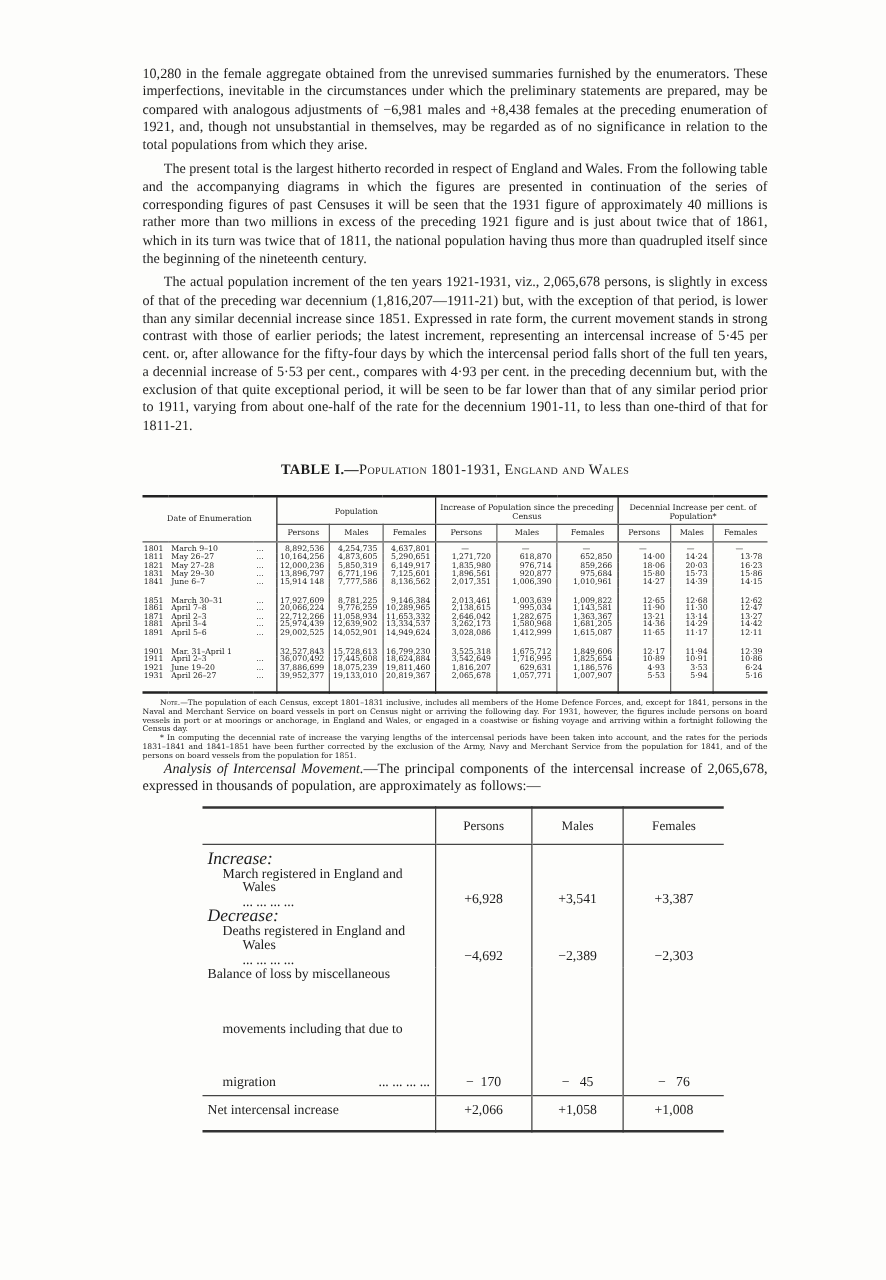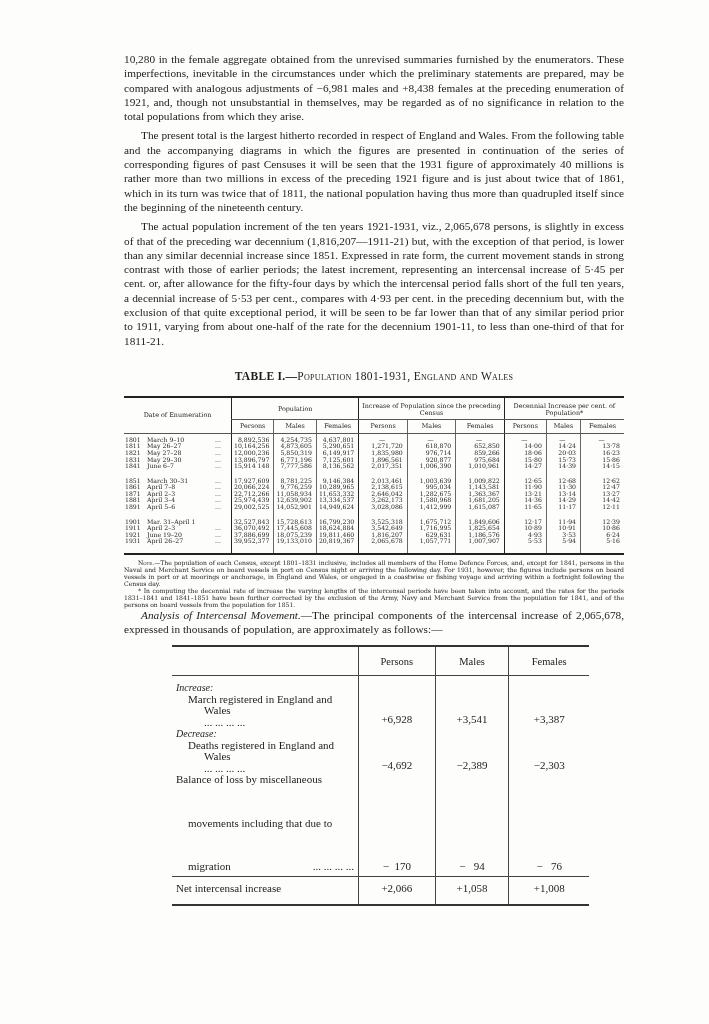--- a/index.html
+++ b/index.html
@@ -1,18 +1,18 @@
 <!DOCTYPE html>
 <html><head>
 <meta charset="utf-8">
 <style>
   html, body { margin: 0; padding: 0; background: #fdfdfb; }
   body { width: 709px; height: 1024px; position: relative; overflow: hidden;
          font-family: "DejaVu Serif", "Liberation Serif", serif; color: #1c1c1c; }
-  .page { position: absolute; left: 124px; top: 52px; width: 500px; }
+  .page { position: absolute; left: 114px; top: 52px; width: 500px; }
   p.para { margin: 0 0 5px 0; font-size: 11.3px; line-height: 14.3px; text-align: justify;
            font-family: "Liberation Serif", serif; }
   p.indent { text-indent: 17px; }
   .table-title { text-align: center; font-family: "Liberation Serif", serif; font-weight: bold;
                  font-size: 11.5px; margin: 22px 0 14px 0; letter-spacing: 0.3px; }
   .table-title .sc { font-variant: small-caps; font-weight: normal; }
   table.t1 { width: 100%; border-collapse: collapse; font-family: "DejaVu Serif", serif;
              font-size: 6.2px; line-height: 6.6px; border-top: 2px solid #222; border-bottom: 2px solid #222; }
   table.t1 th { font-weight: normal; font-size: 6.4px; padding: 3px 2px; border-bottom: 1px solid #555; }
   table.t1 th.grp { border-left: 1.5px solid #222; padding-top: 5px; }
@@ -32,21 +32,21 @@
   .notes p { margin: 0; text-indent: 14px; }
   .notes .note-label { font-variant: small-caps; }
   .analysis { margin-top: 30px; }
   .analysis em { font-style: italic; }
   table.t2 { margin: 8px 0 0 48px; width: 417px; border-collapse: collapse; font-family: "Liberation Serif", serif;
              font-size: 11px; line-height: 11.5px; border-top: 2px solid #333; border-bottom: 2px solid #333; }
   table.t2 th { font-weight: normal; padding: 9px 4px 8px 4px; border-bottom: 1px solid #444; font-size: 10.5px; }
   table.t2 th.c, table.t2 td.c { border-left: 1px solid #444; text-align: center; }
   table.t2 td { padding: 0 4px; vertical-align: bottom; }
   table.t2 td.lbl { width: 178px; text-align: justify; }
-  table.t2 .cat { font-style: italic; font-size: 10px; }
+  table.t2 .cat { font-style: italic; font-size: 14px; }
   table.t2 .sub1 { padding-left: 12px; }
   table.t2 .sub2 { padding-left: 28px; flex-direction: column; }
   table.t2 .sub3 { padding-left: 12px; margin-top: 32px; }
   table.t2 tr.net td { border-top: 1px solid #444; padding-top: 6px; padding-bottom: 10px; vertical-align: top; }
   table.t2 td.v { padding-bottom: 3px; }
   .closing { margin-top: 32px; }
   .page-num { text-align: center; font-weight: bold; font-size: 9px; margin-top: 8px; font-family: "DejaVu Serif", serif; }
   .dl { display: flex; justify-content: space-between; }
 </style>
 </head>
@@ -355,21 +355,21 @@
       <tr>
         <td class="lbl">
           <div>Balance of loss by miscellaneous</div>
           <div class="sub3">movements including that due to</div>
           <div class="sub3 dl" style="padding-bottom:3px">
               <span>migration</span>
               <span>...   ...   ...   ...</span>
             </div>
         </td>
         <td class="c v" style="white-space:pre">−  170</td>
-        <td class="c v" style="white-space:pre">−   94</td>
+        <td class="c v" style="white-space:pre">−   45</td>
         <td class="c v" style="white-space:pre">−   76</td>
       </tr>
       <tr class="net">
         <td class="lbl">Net intercensal increase</td>
         <td class="c">+2,066</td>
         <td class="c">+1,058</td>
         <td class="c">+1,008</td>
       </tr>
     </tbody>
   </table>

